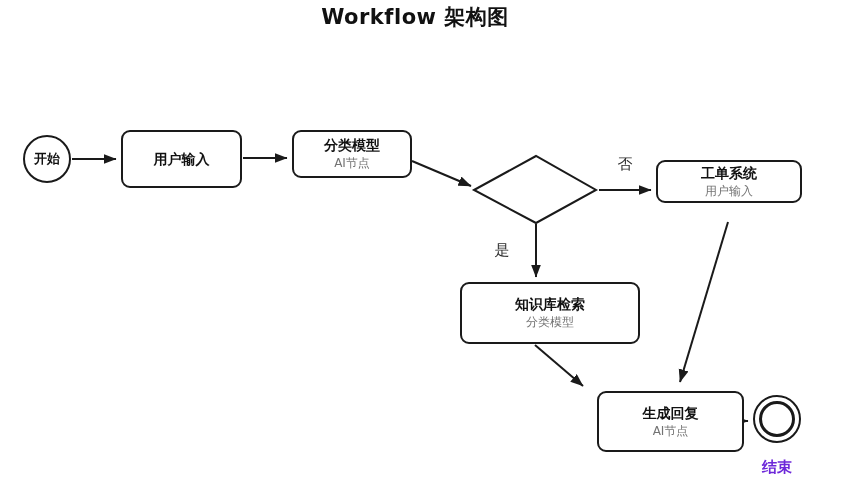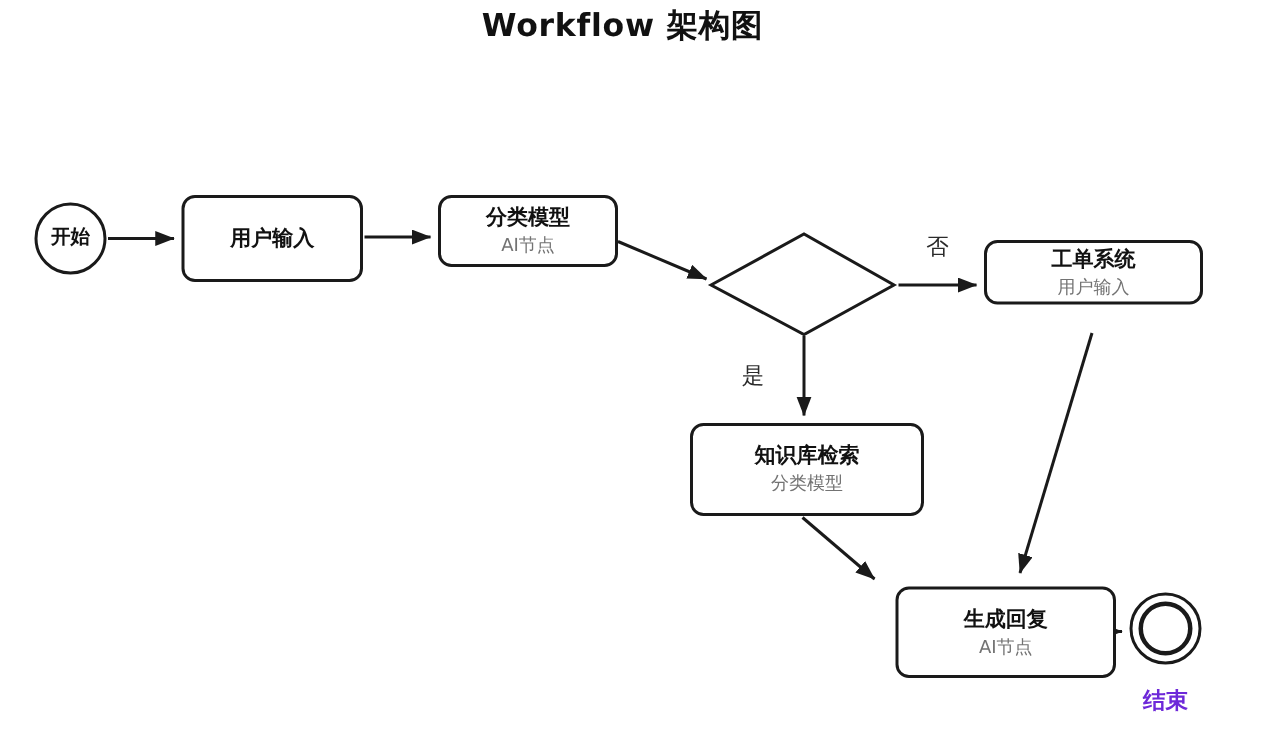--- a/index.html
+++ b/index.html
@@ -63,21 +63,21 @@
     border-radius: 50%;
   }
   .start-node {
     left: 23px; top: 135px;
     width: 48px; height: 48px;
   }
   .start-node .label { font-size: 13px; text-align: right; }
   .user-input-node  { left: 121px; top: 130px; width: 121px; height: 58px; }
   .classifier-node  { left: 292px; top: 130px; width: 120px; height: 48px; }
   .ticket-node      { left: 656px; top: 160px; width: 146px; height: 43px; }
-  .knowledge-node   { left: 460px; top: 282px; width: 156px; height: 62px; }
+  .knowledge-node   { left: 460px; top: 282px; width: 180px; height: 62px; }
   .reply-node       { left: 583px; top: 391px; width: 147px; height: 61px; margin-left: 14px; }
   .end-node {
     left: 753px; top: 395px;
     width: 48px; height: 48px;
   }
   .end-node .inner-ring {
     box-sizing: border-box;
     width: 36px; height: 36px;
     border: 3px solid #1a1a1a;
     border-radius: 50%;

